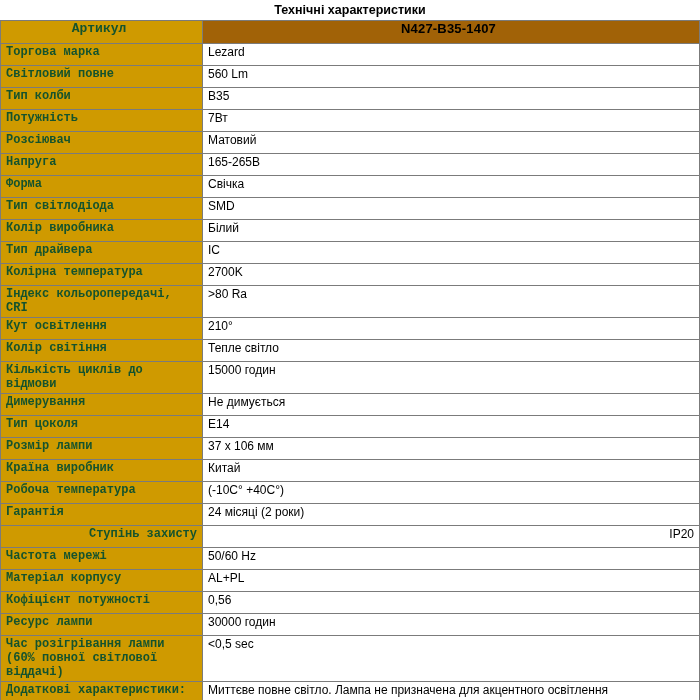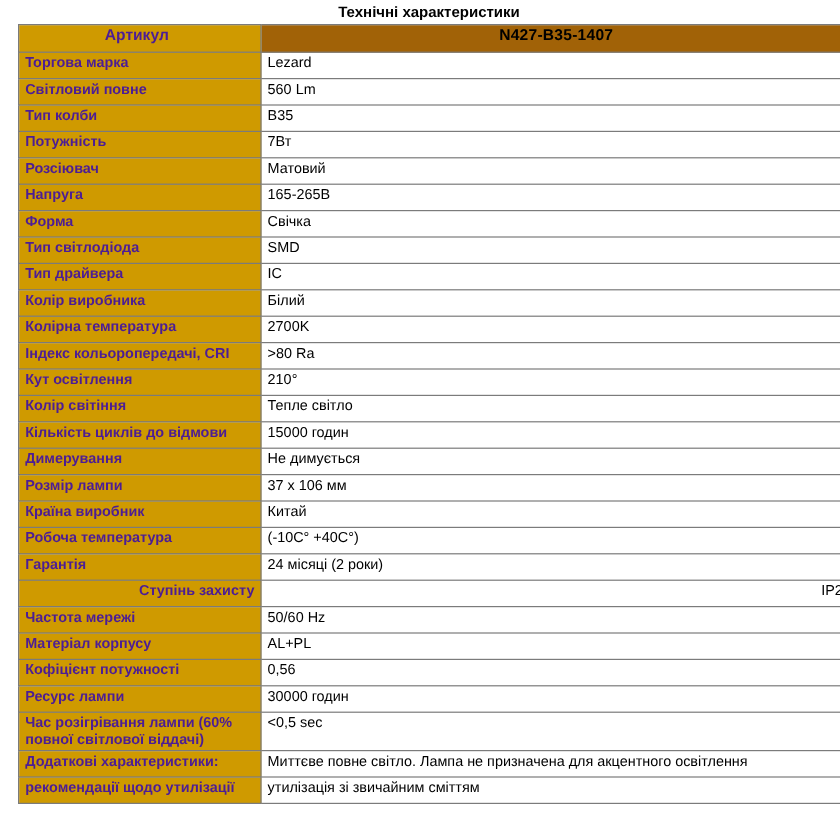--- a/index.html
+++ b/index.html
@@ -15,21 +15,20 @@
     color: #000000;
     overflow: hidden;
   }
   .sheet {
     width: 700px;
     height: 700px;
     box-sizing: border-box;
     background: #ffffff;
     display: flex;
     flex-direction: column;
-    padding-left: 15px;
   }
   .title-bar {
     height: 20px;
     line-height: 20px;
     text-align: center;
     font-weight: bold;
     font-size: 12.5px;
     background: #ffffff;
     color: #000000;
   }
@@ -42,23 +41,24 @@
     border: 1px solid #7b7b7b;
     padding: 1px 5px 2px 5px;
     vertical-align: top;
     font-size: 12px;
     line-height: 14px;
     height: 18px;
   }
   td.label {
     width: 196px;
     background: #cf9a00;
-    color: #4c1d95;
+    color: #14532d;
     font-weight: bold;
     padding-left: 14px;
+    font-family: Liberation Mono, monospace;
   }
   td.value {
     background: #ffffff;
     color: #000000;
     padding-left: 6px;
   }
   tr.header td {
     background: #cf9a00;
     font-weight: bold;
     text-align: center;
@@ -115,28 +115,28 @@
         </tr>
         <tr>
           <td class="label">Форма</td>
           <td class="value">Свічка</td>
         </tr>
         <tr>
           <td class="label">Тип світлодіода</td>
           <td class="value">SMD</td>
         </tr>
         <tr>
+          <td class="label">Колір виробника</td>
+          <td class="value">Білий</td>
+        </tr>
+        <tr>
           <td class="label">Тип драйвера</td>
           <td class="value">IC</td>
         </tr>
         <tr>
-          <td class="label">Колір виробника</td>
-          <td class="value">Білий</td>
-        </tr>
-        <tr>
           <td class="label">Колірна температура</td>
           <td class="value">2700K</td>
         </tr>
         <tr>
           <td class="label">Індекс кольоропередачі, CRI</td>
           <td class="value">&gt;80 Ra</td>
         </tr>
         <tr>
           <td class="label">Кут освітлення</td>
           <td class="value">210°</td>
@@ -147,20 +147,24 @@
         </tr>
         <tr>
           <td class="label">Кількість циклів до відмови</td>
           <td class="value">15000 годин</td>
         </tr>
         <tr>
           <td class="label">Димерування</td>
           <td class="value">Не димується</td>
         </tr>
         <tr>
+          <td class="label">Тип цоколя</td>
+          <td class="value">E14</td>
+        </tr>
+        <tr>
           <td class="label">Розмір лампи</td>
           <td class="value">37 x 106 мм</td>
         </tr>
         <tr>
           <td class="label">Країна виробник</td>
           <td class="value">Китай</td>
         </tr>
         <tr>
           <td class="label">Робоча температура</td>
           <td class="value">(-10C° +40C°)</td>

